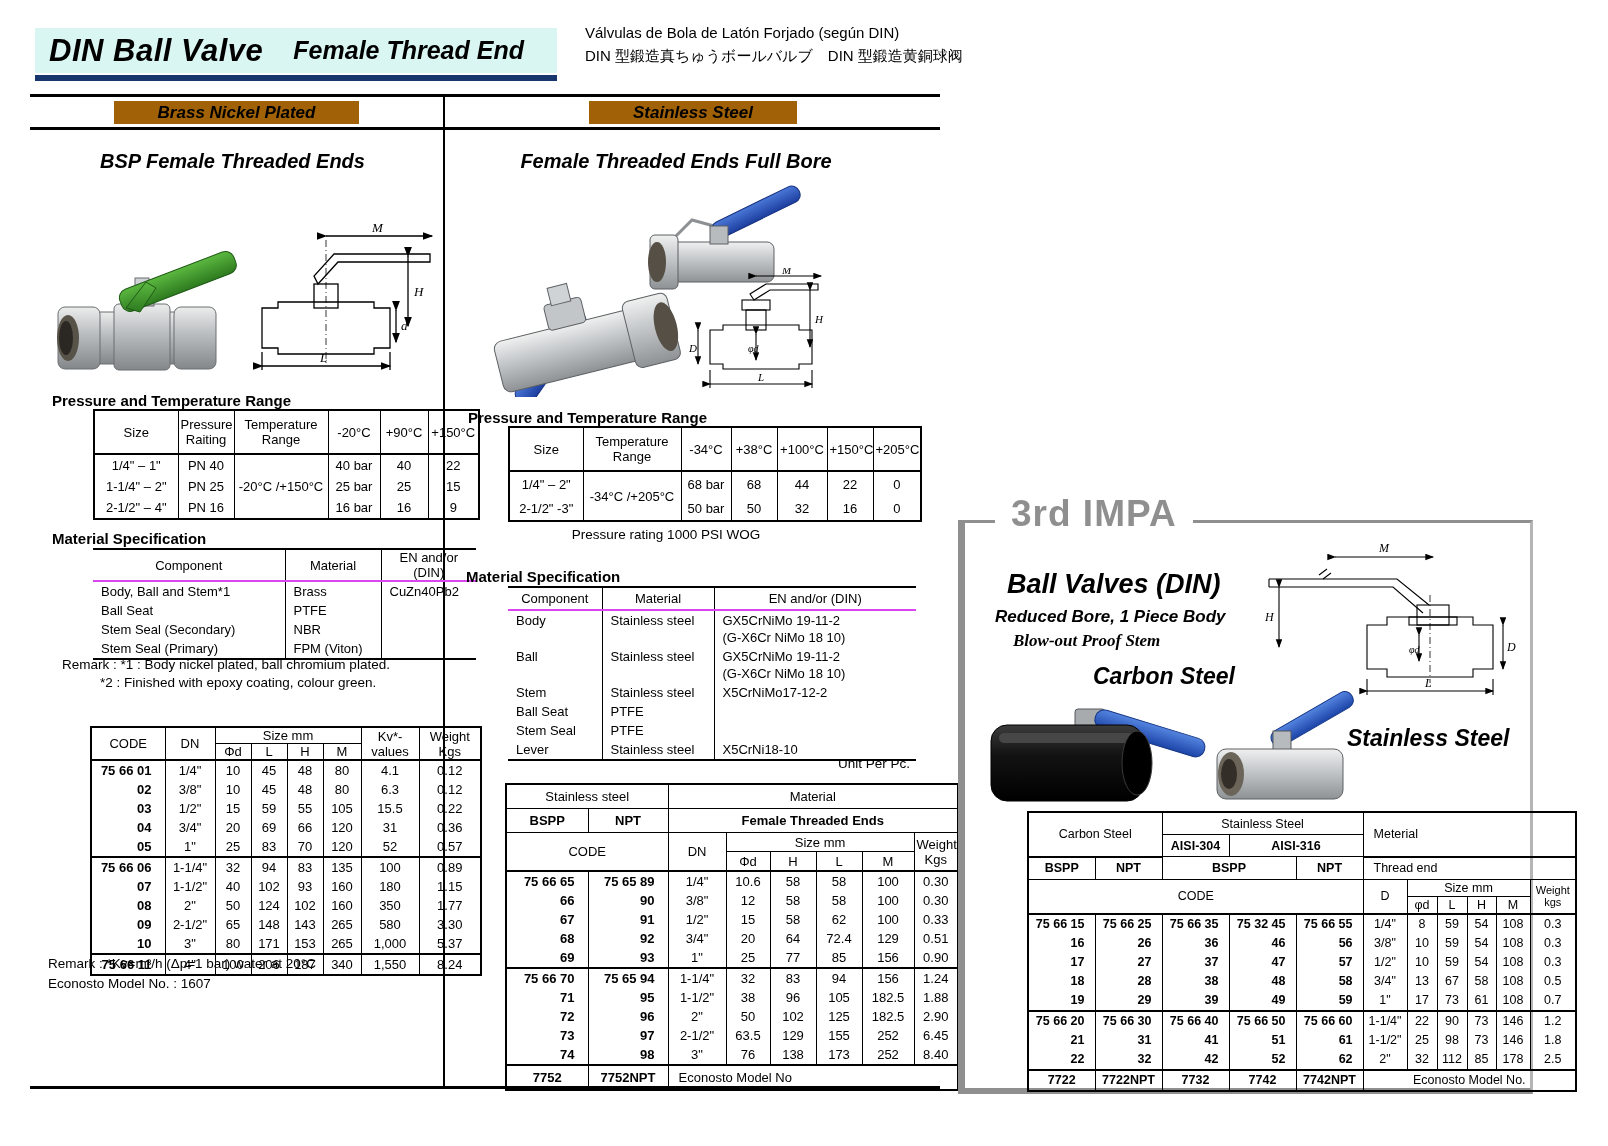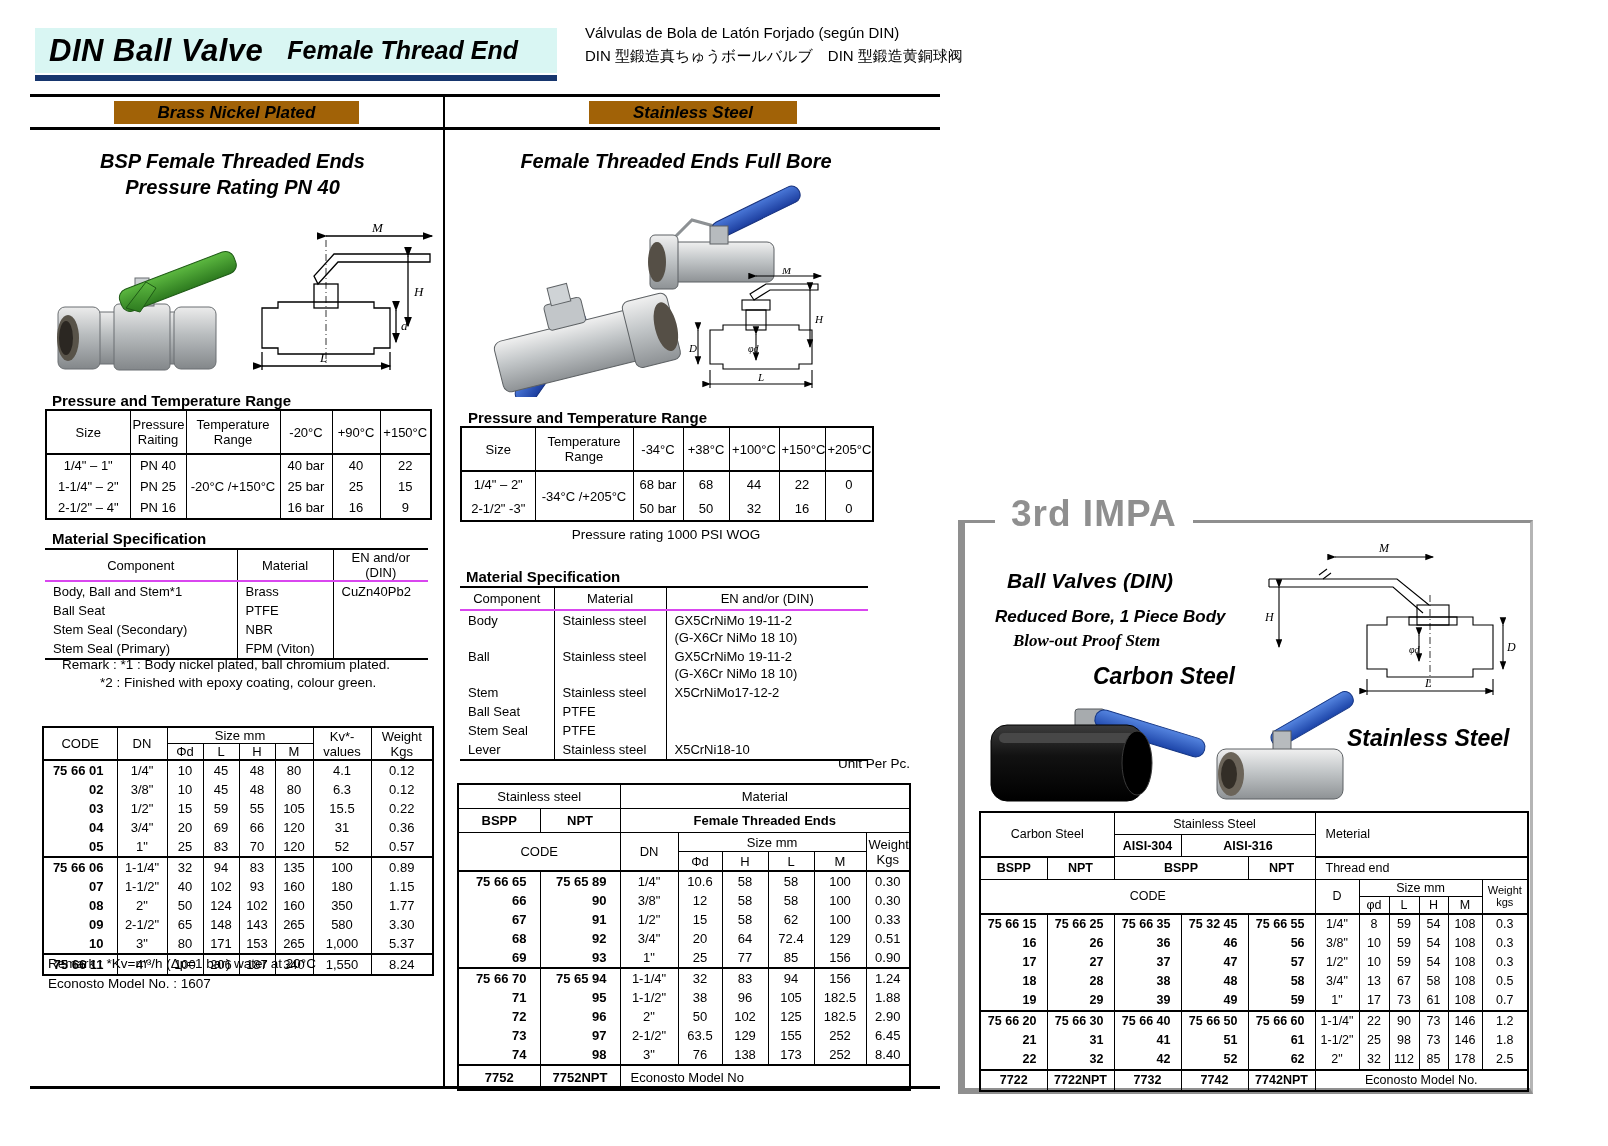--- a/index.html
+++ b/index.html
@@ -2,30 +2,30 @@
 <html><head>
 <meta charset="utf-8">
 <style>
   html,body{margin:0;padding:0;background:#fff;}
   body{width:1608px;height:1146px;position:relative;font-family:"Liberation Sans",sans-serif;color:#000;overflow:hidden;}
   .abs{position:absolute;}
   .rule{background:#000;}
   
   .banner{left:35px;top:28px;width:522px;height:45px;background:#d9f6f3;display:flex;align-items:center;padding:0 14px;box-sizing:border-box;}
   .banner .t1{font-style:italic;font-weight:bold;font-size:31px;letter-spacing:.5px;}
-  .banner .t2{font-style:italic;font-weight:bold;font-size:25px;margin-left:24px;}
+  .banner .t2{font-style:italic;font-weight:bold;font-size:25px;margin-left:30px;}
   .banner-rule{left:35px;top:75px;width:522px;height:6px;background:#17366e;}
   .translations{left:585px;top:21px;width:380px;font-size:15px;line-height:23px;}
   
   .sec-title{text-align:center;font-style:italic;font-weight:bold;font-size:17px;}
   .sec-title span{background:#a16207;padding:2px 44px;}
   .subhead{text-align:center;font-style:italic;font-weight:bold;font-size:20px;line-height:26px;}
   .small-h{font-weight:bold;font-size:15px;}
   
-  table{border-collapse:collapse;table-layout:fixed;}
+  table{border-collapse:collapse;table-layout:fixed;margin-left:48px;}
   th,td{white-space:pre-line;padding:0 2px;font-size:13px;overflow:hidden;}
   th{font-weight:normal;text-align:center;}
   td{text-align:center;}
   .pt{border:2px solid #000;}
   .pt th{border:1px solid #000;border-bottom:2px solid #000;height:42px;}
   .pt td{border-left:1px solid #000;border-right:1px solid #000;height:21px;}
   .mat{border-top:2px solid #000;border-bottom:2px solid #000;}
   .mat th{border-bottom:2px solid #d946ef;height:21px;}
   .mat th,.mat td{border-left:1px solid #000;}
   .mat th:first-child,.mat td:first-child{border-left:none;}
@@ -74,21 +74,20 @@
 <div class="abs rule" style="left:30px;top:94px;width:910px;height:3px;"></div>
 <div class="abs rule" style="left:30px;top:127px;width:910px;height:3px;"></div>
 <div class="abs rule" style="left:443px;top:94px;width:2px;height:995px;"></div>
 <div class="abs rule" style="left:30px;top:1086px;width:910px;height:3px;"></div>
 
 <div class="abs sec-title" style="left:30px;top:103px;width:413px;">
   <span>Brass Nickel Plated</span>
 </div>
 <div class="abs subhead" style="left:30px;top:148px;width:405px;">
   <div>BSP Female Threaded Ends</div>
-  <div>Pressure Rating PN 40</div>
 </div>
 
 <svg class="abs" style="left:52px;top:212px;" width="205" height="178" viewBox="0 0 205 178">
   <defs>
     <linearGradient id="sil1" x1="0" y1="0" x2="0" y2="1">
       <stop offset="0" stop-color="#ececec"></stop>
         <stop offset="0.45" stop-color="#b8bcbe"></stop>
         <stop offset="1" stop-color="#83878a"></stop>
     </linearGradient>
     <linearGradient id="grn1" x1="0" y1="0" x2="0" y2="1">
@@ -681,21 +680,21 @@
       <td>7752</td>
       <td>7752NPT</td>
       <td colspan="6" class="al">Econosto Model No</td>
     </tr>
   </tfoot>
 </table>
 
 <div id="impa-box" class="abs">
   <div id="impa-label">3rd IMPA</div>
 
-  <div class="abs it-b" style="left:42px;top:46px;font-size:21px;">Ball Valves (DIN)</div>
+  <div class="abs it-b" style="left:42px;top:46px;font-size:27px;">Ball Valves (DIN)</div>
   <div class="abs it-b" style="left:30px;top:84px;font-size:17px;">Reduced Bore, 1 Piece Body</div>
   <div class="abs it-b" style="left:48px;top:108px;font-size:17px;font-family:Liberation Serif, serif;">Blow-out Proof Stem</div>
 
   <svg class="abs" style="left:292px;top:8px;" width="262" height="168" viewBox="0 0 262 168">
     <defs>
       <marker id="ar3" markerWidth="9" markerHeight="8" refX="7" refY="3" orient="auto">
         <path d="M0,0 L8,3 L0,6 Z" fill="#000"></path>
       </marker>
     </defs>
     <g stroke="#000" fill="none" stroke-width="1.1">

